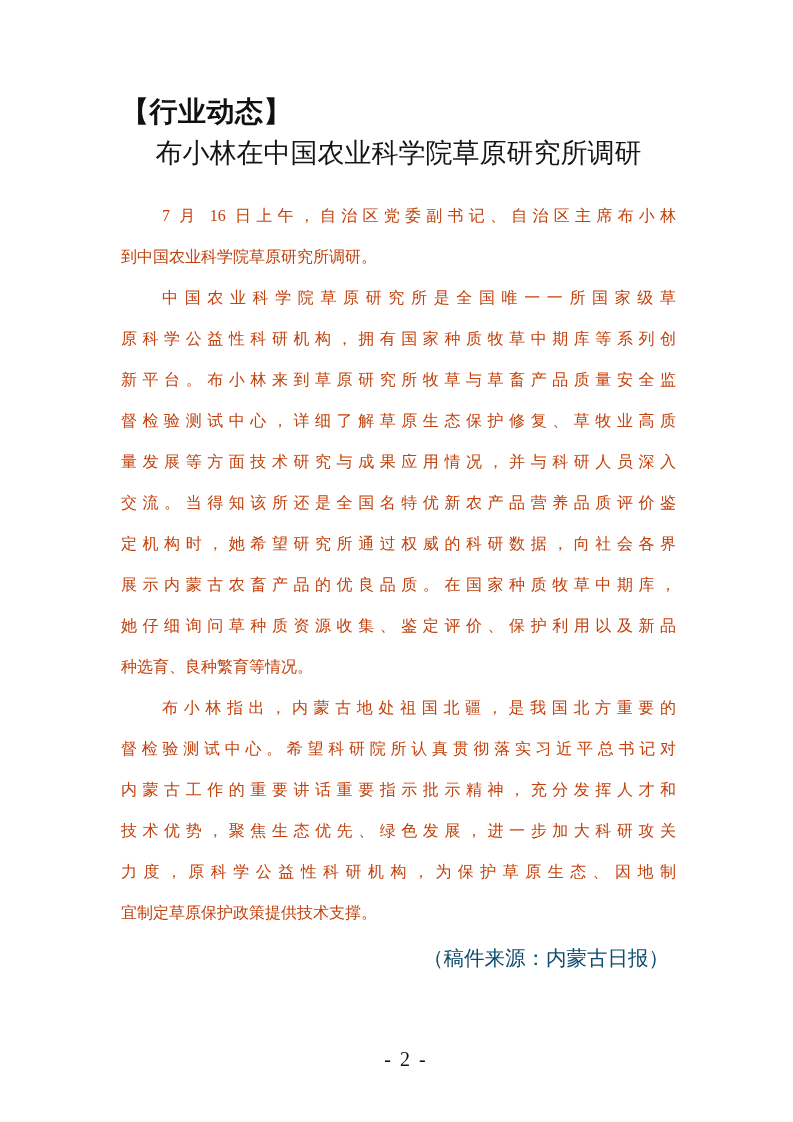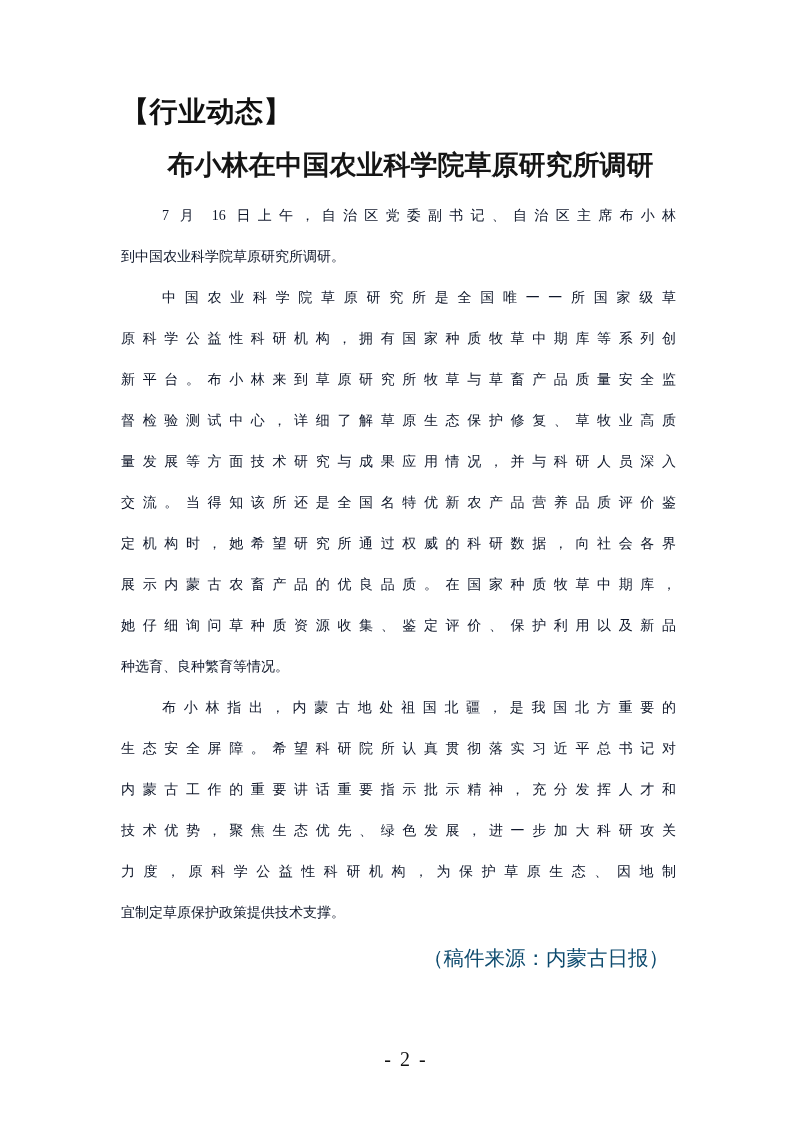--- a/index.html
+++ b/index.html
@@ -27,37 +27,37 @@
     line-height: 26px;
     letter-spacing: 0.5px;
     color: #111111;
     white-space: nowrap;
   }
   .doc-title {
     position: absolute;
     left: 121px;
     top: 133px;
     width: 555px;
-    margin: 12px;
+    margin: 0;
     font-family: "Liberation Serif", "DejaVu Serif", serif;
-    font-weight: bold;
+    font-weight: normal;
     font-size: 27px;
     line-height: 40px;
     text-align: center;
     color: #151515;
     white-space: nowrap;
   }
   .doc-body {
     position: absolute;
     left: 121px;
     top: 195px;
     width: 555px;
     font-family: "Liberation Serif", "DejaVu Serif", serif;
-    font-size: 14px;
-    color: #0f172a;
+    font-size: 16px;
+    color: #c2410c;
   }
   .body-line {
     height: 41px;
     line-height: 41px;
     text-align: justify;
     text-align-last: justify;
     text-justify: inter-character;
     white-space: nowrap;
   }
   .body-line.indent {
@@ -107,21 +107,21 @@
       <div class="body-line">原科学公益性科研机构，拥有国家种质牧草中期库等系列创</div>
       <div class="body-line">新平台。布小林来到草原研究所牧草与草畜产品质量安全监</div>
       <div class="body-line">督检验测试中心，详细了解草原生态保护修复、草牧业高质</div>
       <div class="body-line">量发展等方面技术研究与成果应用情况，并与科研人员深入</div>
       <div class="body-line">交流。当得知该所还是全国名特优新农产品营养品质评价鉴</div>
       <div class="body-line">定机构时，她希望研究所通过权威的科研数据，向社会各界</div>
       <div class="body-line">展示内蒙古农畜产品的优良品质。在国家种质牧草中期库，</div>
       <div class="body-line">她仔细询问草种质资源收集、鉴定评价、保护利用以及新品</div>
       <div class="body-line last">种选育、良种繁育等情况。</div>
       <div class="body-line indent">布小林指出，内蒙古地处祖国北疆，是我国北方重要的</div>
-      <div class="body-line">生态安全屏障。希望科研院所认真贯彻落实习近平总书记对</div>
+      <div class="body-line">督检验测试中心。希望科研院所认真贯彻落实习近平总书记对</div>
       <div class="body-line">内蒙古工作的重要讲话重要指示批示精神，充分发挥人才和</div>
       <div class="body-line">技术优势，聚焦生态优先、绿色发展，进一步加大科研攻关</div>
       <div class="body-line">力度，原科学公益性科研机构，为保护草原生态、因地制</div>
       <div class="body-line last">宜制定草原保护政策提供技术支撑。</div>
     </div>
 
   <div class="attribution">（稿件来源：内蒙古日报）</div>
 
   <div class="page-number">- 2 -</div>
 

